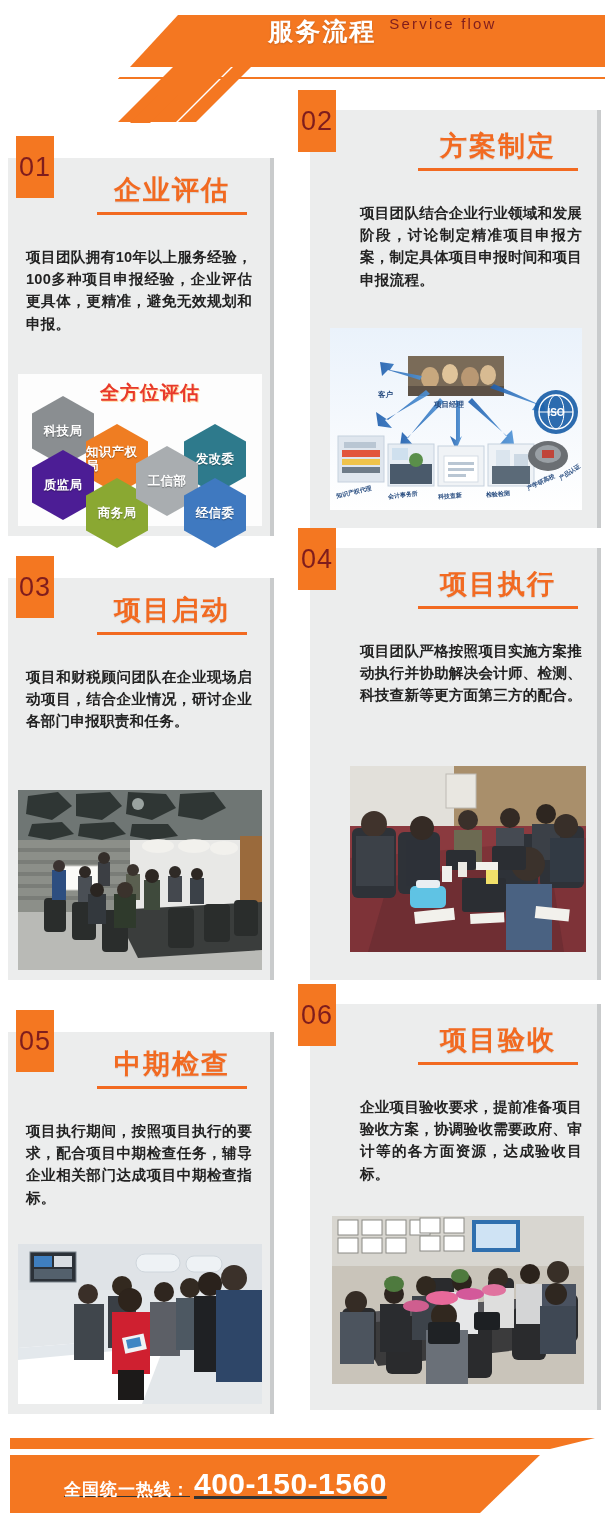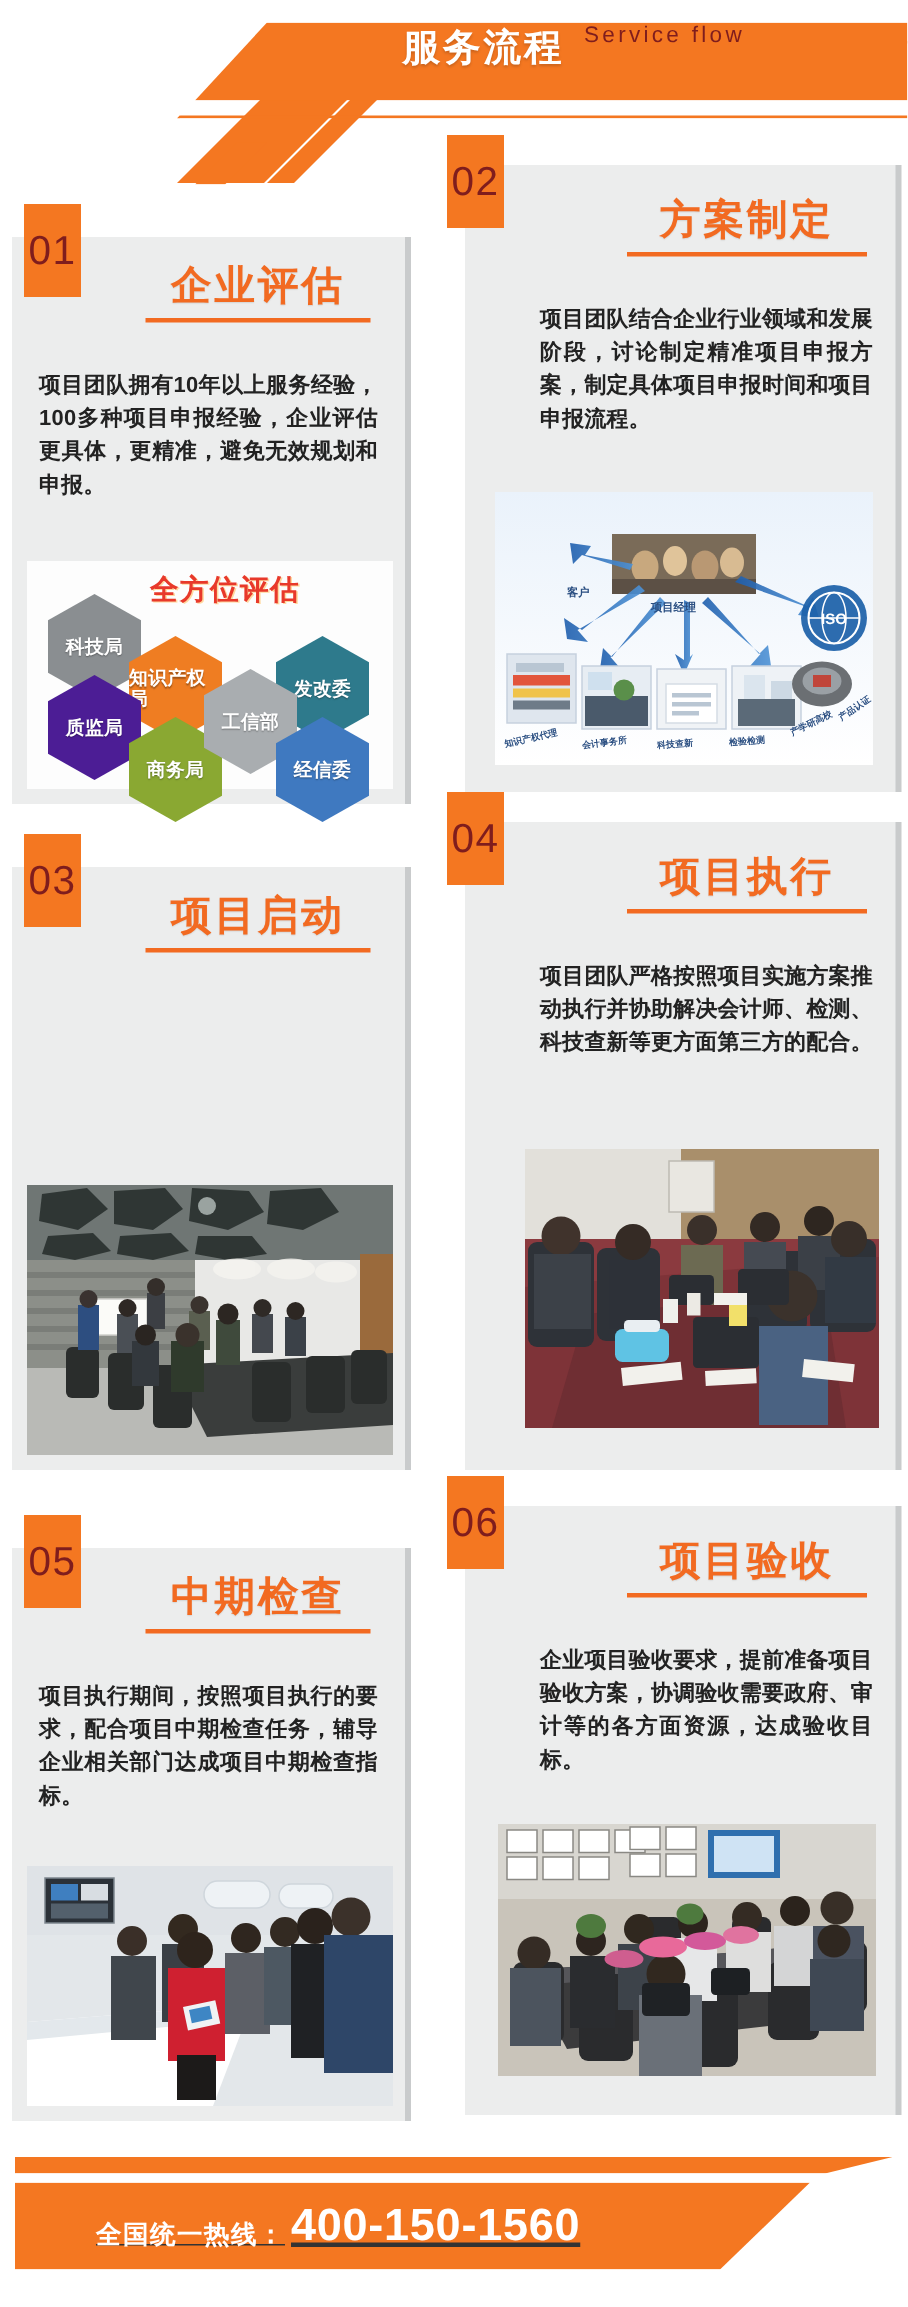--- a/index.html
+++ b/index.html
@@ -254,20 +254,21 @@
     <div class="osd-foot" style="left:228px; top:140px; transform:rotate(-34deg);">产品认证</div>
   </div>
 </div>
 
 <div class="card" id="card3">
   <div class="badge" style="left:8px; top:-22px;">03</div>
   <div style="position:absolute; left:78px; top:14px; width:172px;">
     <div class="card-title">项目启动</div>
     <div class="title-rule" style="width:150px;"></div>
   </div>
+  <div class="card-body" style="position:absolute; left:18px; top:88px; width:226px;">项目和财税顾问团队在企业现场启动项目，结合企业情况，研讨企业各部门申报职责和任务。</div>
 
   <div class="photo" style="left:10px; top:212px; width:244px; height:180px;">
     <svg viewBox="0 0 244 180" preserveAspectRatio="none">
       <rect width="244" height="180" fill="#d9dbdc"></rect>
       <rect x="0" y="0" width="244" height="52" fill="#6f7674"></rect>
       <g fill="#2f3634">
         <polygon points="10,6 40,2 54,16 34,30 8,24"></polygon>
         <polygon points="58,4 92,2 104,16 84,30 58,26"></polygon>
         <polygon points="110,2 148,4 158,18 134,30 108,24"></polygon>
         <polygon points="162,4 196,2 208,18 184,30 160,26"></polygon>

